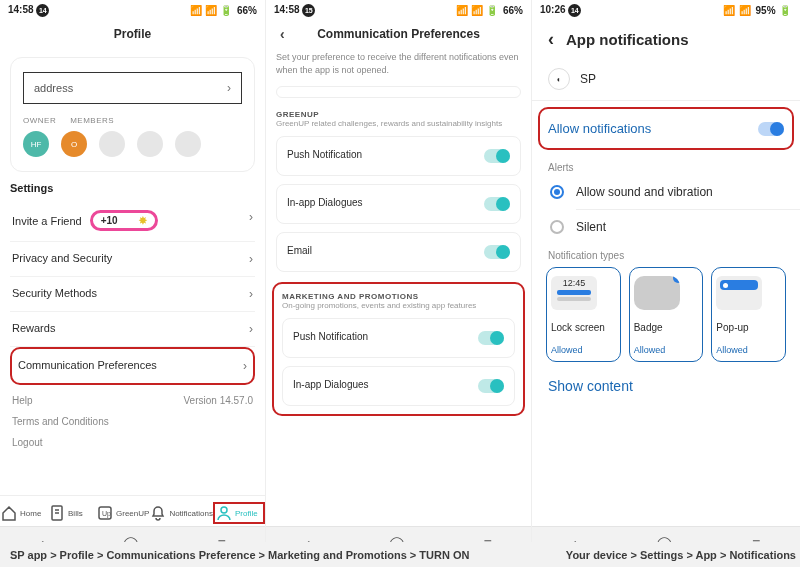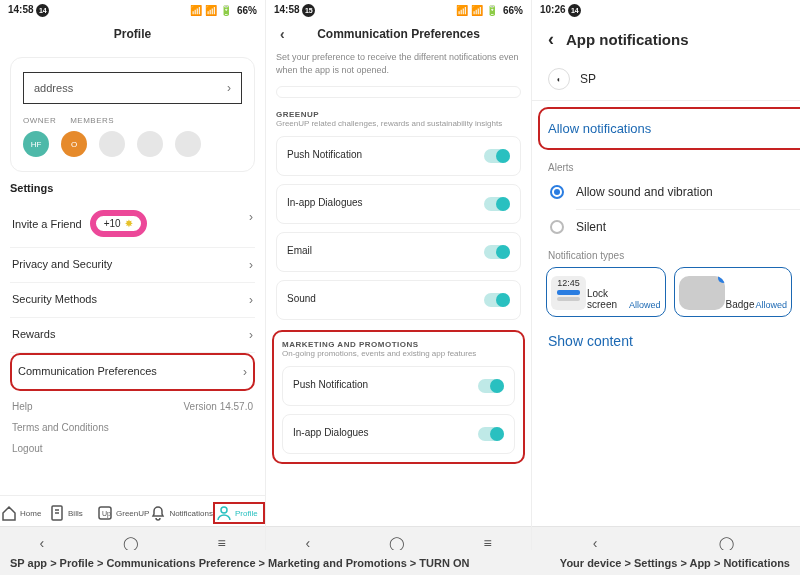--- a/index.html
+++ b/index.html
@@ -28,21 +28,21 @@
   .chev{color:#777;font-size:12px}
   .section-label{font-weight:bold;font-size:11px;margin:10px 0 6px;color:#222}
   .footer-text{color:#888;font-size:10px}
   .card-address{border:1px solid #eee;border-radius:12px;padding:14px 12px;margin-top:6px}
   .addr-box{border:1.5px solid #333;padding:8px 10px;font-size:11px;color:#555;display:flex;justify-content:space-between;align-items:center}
   .mem-labels{display:flex;gap:14px;font-size:8px;letter-spacing:.5px;color:#888;margin-top:12px}
   .avatars{display:flex;gap:12px;margin-top:6px}
   .av{width:26px;height:26px;border-radius:50%;background:var(--light);display:flex;align-items:center;justify-content:center;font-size:8px;color:#fff}
   .av.teal{background:#4eb9a9}
   .av.orange{background:#e68a2b}
-  .pill{display:inline-flex;gap:4px;align-items:center;border:6px solid #ec4899;border-radius:999px;padding:2px 8px;font-size:10px;font-weight:normal}
+  .pill{display:inline-flex;gap:21px;align-items:center;border:3px solid #ec4899;border-radius:999px;padding:2px 8px;font-size:10px;font-weight:bold}
   .bottom-tabs{display:flex;border-top:1px solid #eee;padding:6px 0 2px}
   .tab{flex:1;display:flex;flex-direction:row;align-items:center;gap:2px;font-size:8px;color:#555}
   .tab svg{width:18px;height:18px;stroke:#555;fill:none;stroke-width:1.5}
   .tab.active{color:var(--teal)}
   .tab.active svg{stroke:var(--teal)}
   .navbar{display:flex;justify-content:space-around;align-items:center;height:32px;background:var(--bg);border-top:1px solid #e4e4e4}
   .navbar span{color:#555;font-size:14px}
   .red-box{border:2px solid var(--red);border-radius:10px}
   .section-head{font-size:8px;letter-spacing:.5px;color:#555;font-weight:bold;margin-top:12px}
   .section-sub{font-size:8px;color:#999;margin-bottom:6px}
@@ -54,28 +54,28 @@
   .p3-head{display:flex;align-items:center;gap:12px;font-size:15px;font-weight:600;padding:8px 6px}
   .app-row{display:flex;align-items:center;gap:10px;padding:10px 6px}
   .app-ico{width:22px;height:22px;border-radius:50%;background:#fff;border:1px solid #ddd;display:flex;align-items:center;justify-content:center;font-size:8px}
   .allow-row{display:flex;justify-content:space-between;align-items:center;padding:12px 8px;color:var(--blue);font-size:13px}
   .mini-label{font-size:10px;color:#888;padding:6px 6px 2px}
   .radio-row{display:flex;align-items:center;gap:12px;padding:10px 8px}
   .radio{width:14px;height:14px;border-radius:50%;border:2px solid #bbb}
   .radio.on{border-color:#2a7de1}
   .radio.on::after{content:"";display:block;width:6px;height:6px;border-radius:50%;background:#2a7de1;margin:2px}
   .types{display:flex;gap:8px;padding:4px}
-  .type-card{flex:1;border:1.5px solid var(--blue);border-radius:10px;padding:8px 4px 6px;display:flex;flex-direction:row;align-items:flex-end;gap:1px}
+  .type-card{flex:1;border:1.5px solid var(--blue);border-radius:10px;padding:8px 4px 6px;display:flex;flex-direction:column;align-items:flex-start;gap:12px}
   .type-card .preview{width:46px;height:34px;border-radius:6px;background:#eee;position:relative;overflow:hidden}
   .dot-blue{width:10px;height:10px;border-radius:50%;background:#2a7de1;position:absolute}
   .type-card .lbl{font-size:10px}
   .type-card .state{font-size:9px;color:var(--blue)}
-  .caption{position:absolute;left:0;bottom:8px;width:800px;height:25px;background:var(--bg);display:flex;align-items:center;font-size:11px;font-weight:bold;color:#3a3a3a}
+  .caption{position:absolute;left:0;bottom:16px;width:800px;height:25px;background:var(--bg);display:flex;align-items:center;font-size:11px;font-weight:bold;color:#3a3a3a}
   .caption .c1{padding-left:10px}
-  .caption .c2{margin-left:auto;padding-right:10px}
+  .caption .c2{margin-left:auto;padding-right:4px}
   .hr{height:1px;background:#eee;margin:0 -10px}
 </style>
 </head>
 <body>
 
 <div class="stage">
 <div class="phones">
 
 <div class="phone">
   <div class="status">
@@ -206,24 +206,20 @@
     <div class="toggle-row">
       <span>Push Notification</span>
             <span class="toggle"></span>
           </div>
     <div class="toggle-row">
       <span>In-app Dialogues</span>
             <span class="toggle"></span>
           </div>
     <div class="toggle-row">
       <span>Email</span>
-            <span class="toggle"></span>
-          </div>
-    <div class="toggle-row">
-      <span>Sound</span>
             <span class="toggle"></span>
           </div>
 
     <div class="red-box" style="padding:8px;margin:10px -4px 0 -4px">
       <div class="section-head" style="margin-top:0">MARKETING AND PROMOTIONS</div>
       <div class="section-sub">On-going promotions, events and existing app features</div>
       <div class="toggle-row">
         <span>Push Notification</span>
               <span class="toggle"></span>
             </div>

